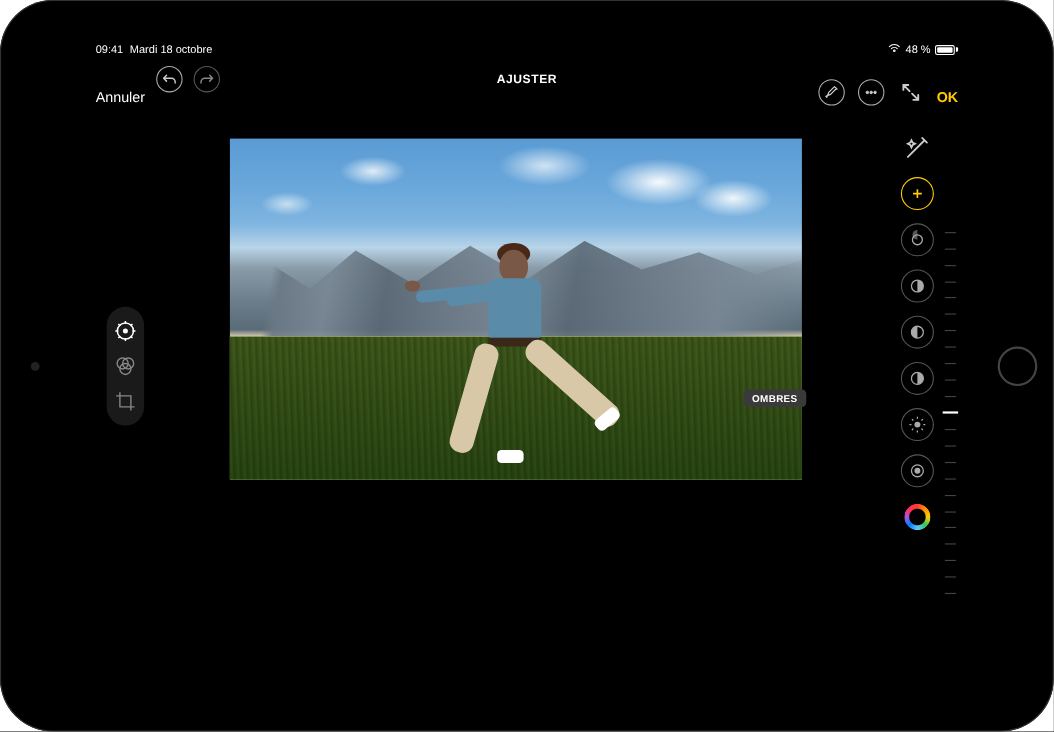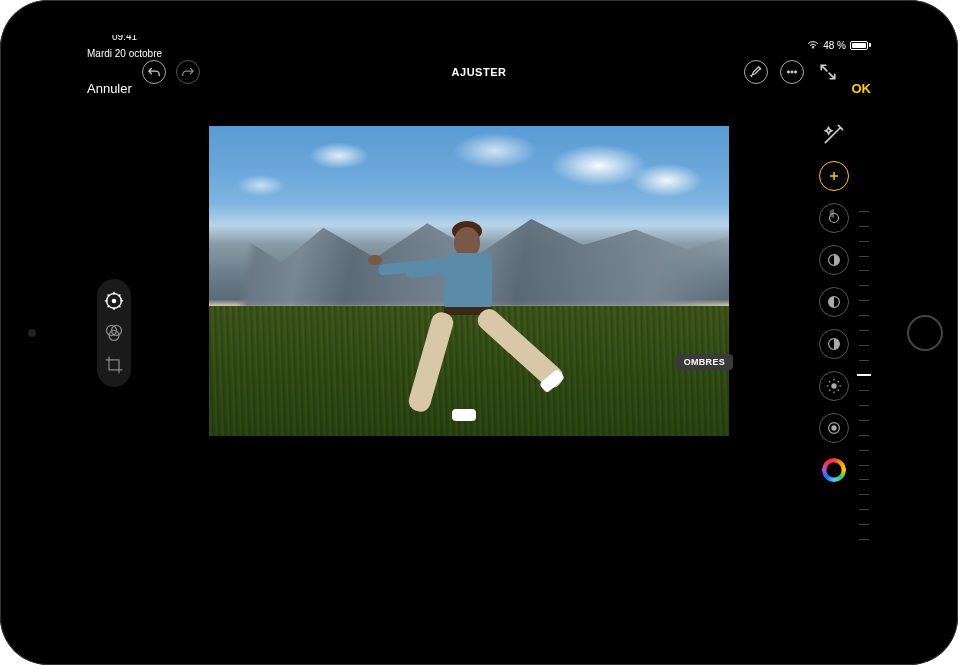--- a/index.html
+++ b/index.html
@@ -52,21 +52,21 @@
       overflow: hidden;
     }
     .status-bar {
       height: 18px;
       display: flex;
       align-items: center;
       color: #fff;
       font-size: 10px;
       padding: 2px 8px 0 8px;
     }
-    .status-left { display: flex; align-items: center; gap: 6px; flex-direction: column; }
+    .status-left { display: flex; gap: 6px; }
     .status-right { margin-left: auto; display: flex; align-items: center; gap: 4px; }
     .wifi-icon { width: 12px; height: 9px; }
     .battery-icon { display: flex; align-items: center; gap: 1px; }
     .battery-body { width: 18px; height: 9px; border: 1px solid #fff; border-radius: 2px; position: relative; }
     .battery-fill { position: absolute; left: 1px; top: 1px; bottom: 1px; right: 1px; background: #fff; border-radius: 1px; }
     .battery-tip { width: 2px; height: 4px; background: #fff; border-radius: 0 1px 1px 0; }
 
     .toolbar {
       height: 38px;
       display: flex;
@@ -78,21 +78,21 @@
     .toolbar-center {
       position: absolute;
       left: 50%;
       transform: translateX(-50%);
       color: #fff;
       font-size: 11px;
       font-weight: 600;
       letter-spacing: 0.5px;
       text-align: right;
     }
-    .toolbar-right { margin-left: auto; display: flex; align-items: center; gap: 12px; }
+    .toolbar-right { margin-left: auto; display: flex; align-items: flex-end; gap: 12px; }
     .btn-text { font-size: 13px; background: none; border: none; cursor: pointer; margin-top: 32px; }
     .btn-cancel { color: #fff; }
     .btn-ok { color: #ffcc00; font-weight: 600; }
     .icon-btn {
       width: 24px; height: 24px; border-radius: 50%;
       display: flex; align-items: center; justify-content: center;
       background: none; border: none; cursor: pointer;
     }
     .icon-btn.circle { border: 1.5px solid #555; }
     .icon-btn.circle.active { border-color: #aaa; }
@@ -240,21 +240,21 @@
 
 <div class="device-frame">
   <div class="camera-dot"></div>
   <div class="home-button"></div>
 
   <div class="screen">
 
     <div class="status-bar">
       <div class="status-left">
         <span>09:41</span>
-        <span>Mardi 20 octobre</span>
+        <span>Mardi 18 octobre</span>
       </div>
       <div class="status-right">
         <span>
           <svg class="wifi-icon" viewBox="0 0 16 12">
               <path d="M8 10.5a1 1 0 100-2 1 1 0 000 2zM4.5 7a5 5 0 017 0M2 4.5a8.5 8.5 0 0112 0" stroke="#fff" stroke-width="1.3" fill="none" stroke-linecap="round"></path>
             </svg>
         </span>
         <span>48 %</span>
         <span class="battery-icon">
           <span class="battery-body">

